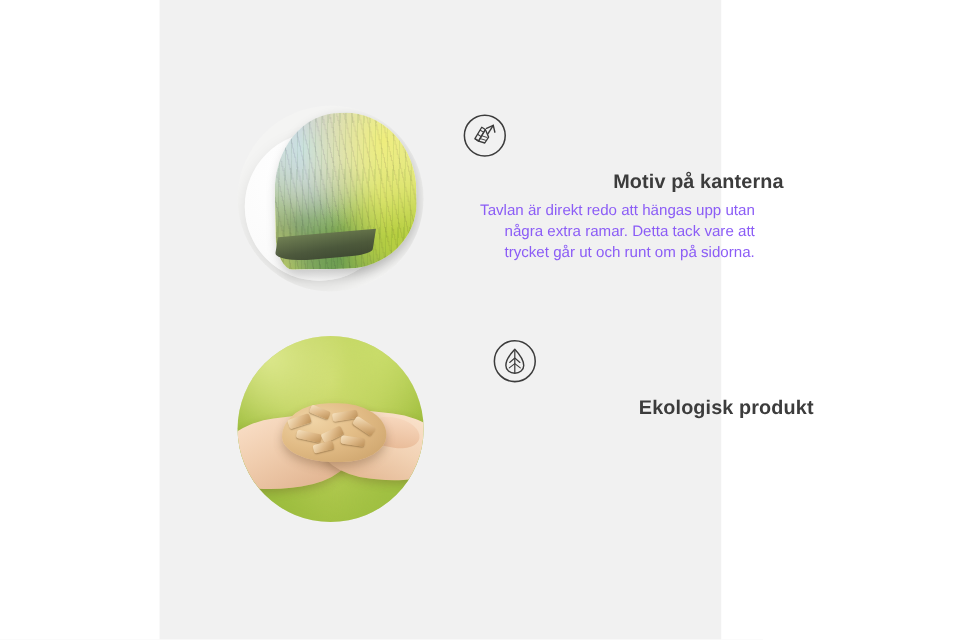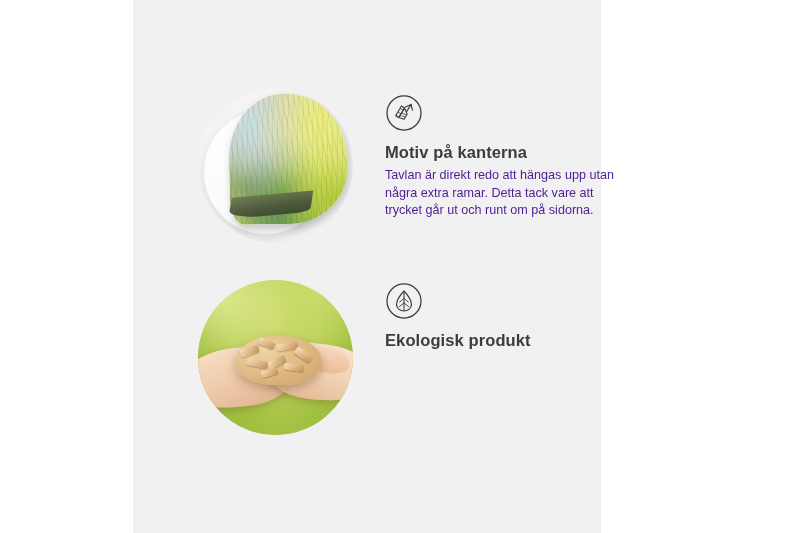--- a/index.html
+++ b/index.html
@@ -22,20 +22,21 @@
   }
 
   
   .panel {
     position: absolute;
     left: 133px;
     top: 0;
     width: 468px;
     height: 533px;
     background: #f1f1f1;
+    text-align: right;
   }
 
   
   .feature {
     position: absolute;
     left: 0;
     width: 534px;
   }
   .feature-top    { top: 70px; }
   .feature-bottom { top: 262px; }
@@ -193,26 +194,26 @@
     font-size: 16.5px;
     font-weight: bold;
     color: #3c3c3c;
     letter-spacing: .1px;
     line-height: 1.25;
   }
   .feature-desc {
     margin: 0;
     font-size: 12.6px;
     line-height: 1.42;
-    color: #4c1d95;
+    color: #8b5cf6;
     max-width: 244px;
   }
 
   
-  .feature-bottom .text-col { top: 20px; }
+  .feature-bottom .text-col { top: 20px; margin-left: 25px; }
 </style>
 </head>
 <body>
 
 <div class="stage">
 
   <div class="panel">
 
     <div class="feature feature-top">
 

